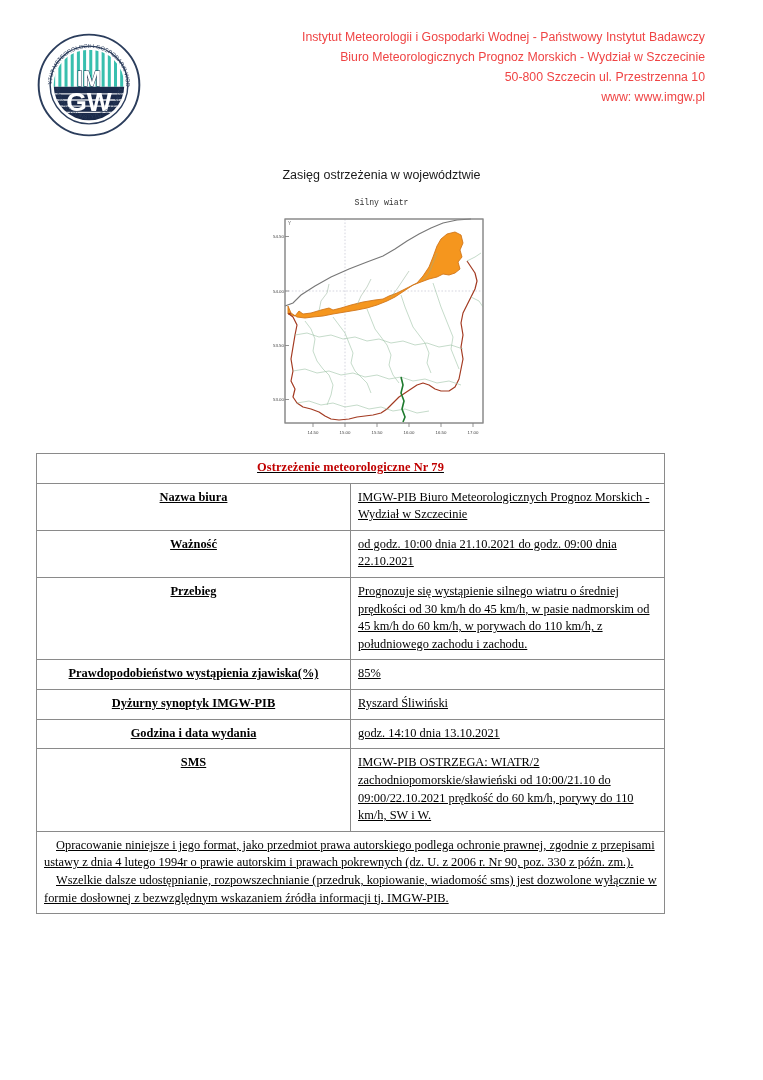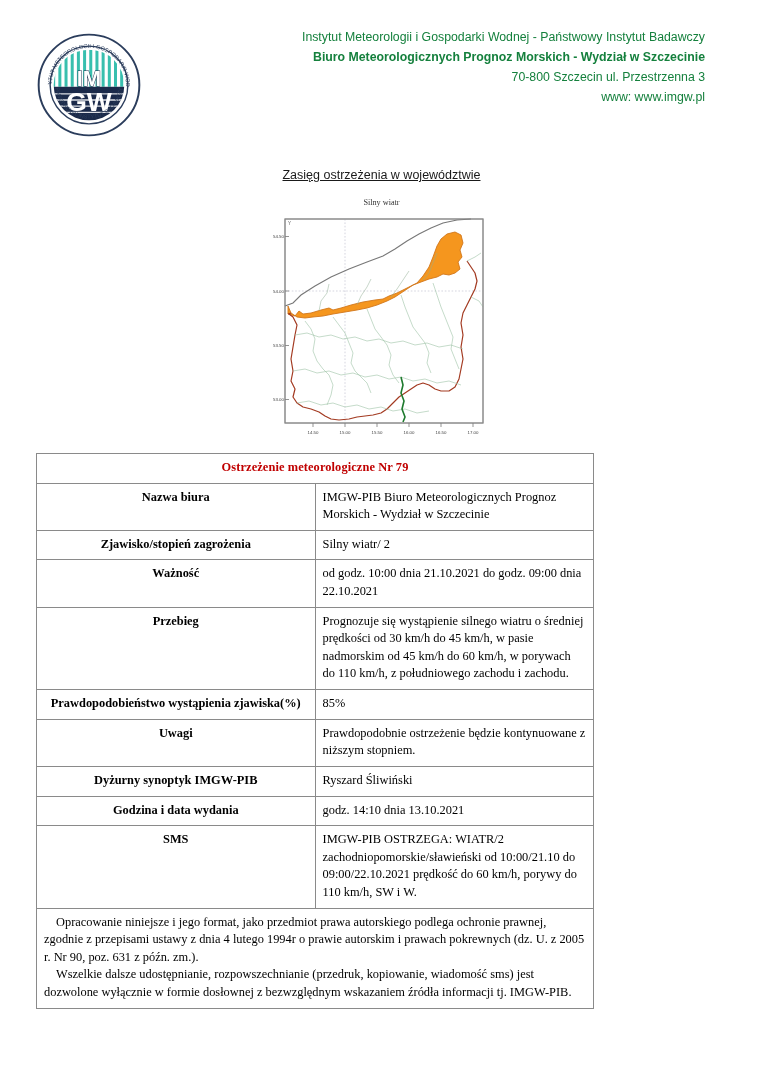--- a/index.html
+++ b/index.html
@@ -23,63 +23,63 @@
   .logo-wrap {
     width: 118px; flex: 0 0 118px;
     display: flex; align-items: flex-start; justify-content: center;
     padding-top: 4px;
   }
   .header-text {
     flex: 1;
     text-align: right;
     padding-right: 28px;
     font-family: "Liberation Sans", sans-serif;
-    color: #15803d;
+    color: #ef4444;
     font-size: 12.3px;
     line-height: 1.62;
   }
   .header-text .l1 { font-weight: 400; }
-  .header-text .l2 { font-weight: bold; text-align: right; }
+  .header-text .l2 { font-weight: normal; text-align: right; }
   .header-text .l3,
   .header-text .l4,
   .header-text .l5,
   .header-text .l6 { font-weight: 400; }
 
   
   .map-section {
     text-align: center;
     margin-top: 18px;
   }
   .map-caption {
     font-family: "Liberation Sans", sans-serif;
     font-size: 12.5px;
     color: #1a1a1a;
     margin-bottom: 16px;
-    text-decoration: underline;
   }
   .map-subtitle {
-    font-family: Liberation Serif, serif;
+    font-family: Liberation Mono, monospace;
     font-size: 8.2px;
     color: #333;
     margin-bottom: 6px;
   }
   .map-holder {
     width: 222px;
     margin: 0 auto;
   }
   .map-holder svg { display:block; }
 
   
   .doc-table-wrap {
     margin: 8px 36px 0 36px;
   }
   table.warn {
-    width: 558px;
+    width: 629px;
     border-collapse: collapse;
     table-layout: fixed;
+    text-decoration: underline;
   }
   table.warn td {
     border: 1px solid #8a8a8a;
     padding: 5px 7px 6px 7px;
     vertical-align: top;
     font-size: 12.4px;
     line-height: 1.42;
   }
   td.title-cell {
     text-align: center;
@@ -149,21 +149,21 @@
       </text>
       <text font-family="Liberation Sans, sans-serif" font-size="6.4" fill="#2b3d5c">
         <textPath href="#arcBot" startOffset="50%" text-anchor="middle">PAŃSTWOWY INSTYTUT BADAWCZY</textPath>
       </text>
     </svg>
   </div>
 
   <div class="header-text">
     <div class="l1">Instytut Meteorologii i Gospodarki Wodnej - Państwowy Instytut Badawczy</div>
     <div class="l2">Biuro Meteorologicznych Prognoz Morskich - Wydział w Szczecinie</div>
-    <div class="l3">70-800 Szczecin ul. Przestrzenna 3</div>
+    <div class="l3">50-800 Szczecin ul. Przestrzenna 10</div>
     <div class="l6">www: www.imgw.pl</div>
   </div>
 </div>
 
 <div class="map-section">
   <div class="map-caption">Zasięg ostrzeżenia w województwie</div>
   <div class="map-subtitle">Silny wiatr</div>
   <div class="map-holder">
     <svg width="222" height="232" viewBox="0 0 222 232">
       <rect x="14" y="6" width="198" height="204" fill="#ffffff" stroke="#8a8a8a" stroke-width="1"></rect>
@@ -252,52 +252,44 @@
   <table class="warn">
     <tbody>
       <tr>
         <td class="title-cell" colspan="2">Ostrzeżenie meteorologiczne Nr 79</td>
       </tr>
       <tr>
         <td class="lbl">Nazwa biura</td>
         <td class="val">IMGW-PIB Biuro Meteorologicznych Prognoz Morskich - Wydział w Szczecinie</td>
       </tr>
       <tr>
-        <td class="lbl">Zjawisko/stopień zagrożenia</td>
-        <td class="val">Silny wiatr/ 2</td>
-      </tr>
-      <tr>
         <td class="lbl">Ważność</td>
         <td class="val">od godz. 10:00 dnia 21.10.2021 do godz. 09:00 dnia 22.10.2021</td>
       </tr>
       <tr>
         <td class="lbl">Przebieg</td>
         <td class="val">Prognozuje się wystąpienie silnego wiatru o średniej prędkości od 30 km/h do 45 km/h, w pasie nadmorskim od 45 km/h do 60 km/h, w porywach do 110 km/h, z południowego zachodu i zachodu.</td>
       </tr>
       <tr>
         <td class="lbl">Prawdopodobieństwo wystąpienia zjawiska(%)</td>
         <td class="val">85%</td>
       </tr>
       <tr>
-        <td class="lbl">Uwagi</td>
-        <td class="val">Prawdopodobnie ostrzeżenie będzie kontynuowane z niższym stopniem.</td>
-      </tr>
-      <tr>
         <td class="lbl">Dyżurny synoptyk IMGW-PIB</td>
         <td class="val">Ryszard Śliwiński</td>
       </tr>
       <tr>
         <td class="lbl">Godzina i data wydania</td>
         <td class="val">godz. 14:10 dnia 13.10.2021</td>
       </tr>
       <tr>
         <td class="lbl">SMS</td>
         <td class="val">IMGW-PIB OSTRZEGA: WIATR/2 zachodniopomorskie/sławieński od 10:00/21.10 do 09:00/22.10.2021 prędkość do 60 km/h, porywy do 110 km/h, SW i W.</td>
       </tr>
       <tr>
         <td class="footer-cell" colspan="2">
-          <p class="foot-p">Opracowanie niniejsze i jego format, jako przedmiot prawa autorskiego podlega ochronie prawnej, zgodnie z przepisami ustawy z dnia 4 lutego 1994r o prawie autorskim i prawach pokrewnych (dz. U. z 2005 r. Nr 90, poz. 631 z późn. zm.).</p>
+          <p class="foot-p">Opracowanie niniejsze i jego format, jako przedmiot prawa autorskiego podlega ochronie prawnej, zgodnie z przepisami ustawy z dnia 4 lutego 1994r o prawie autorskim i prawach pokrewnych (dz. U. z 2006 r. Nr 90, poz. 330 z późn. zm.).</p>
           <p class="foot-p">Wszelkie dalsze udostępnianie, rozpowszechnianie (przedruk, kopiowanie, wiadomość sms) jest dozwolone wyłącznie w formie dosłownej z bezwzględnym wskazaniem źródła informacji tj. IMGW-PIB.</p>
         </td>
       </tr>
     </tbody>
   </table>
 </div>
 
 </body></html>

